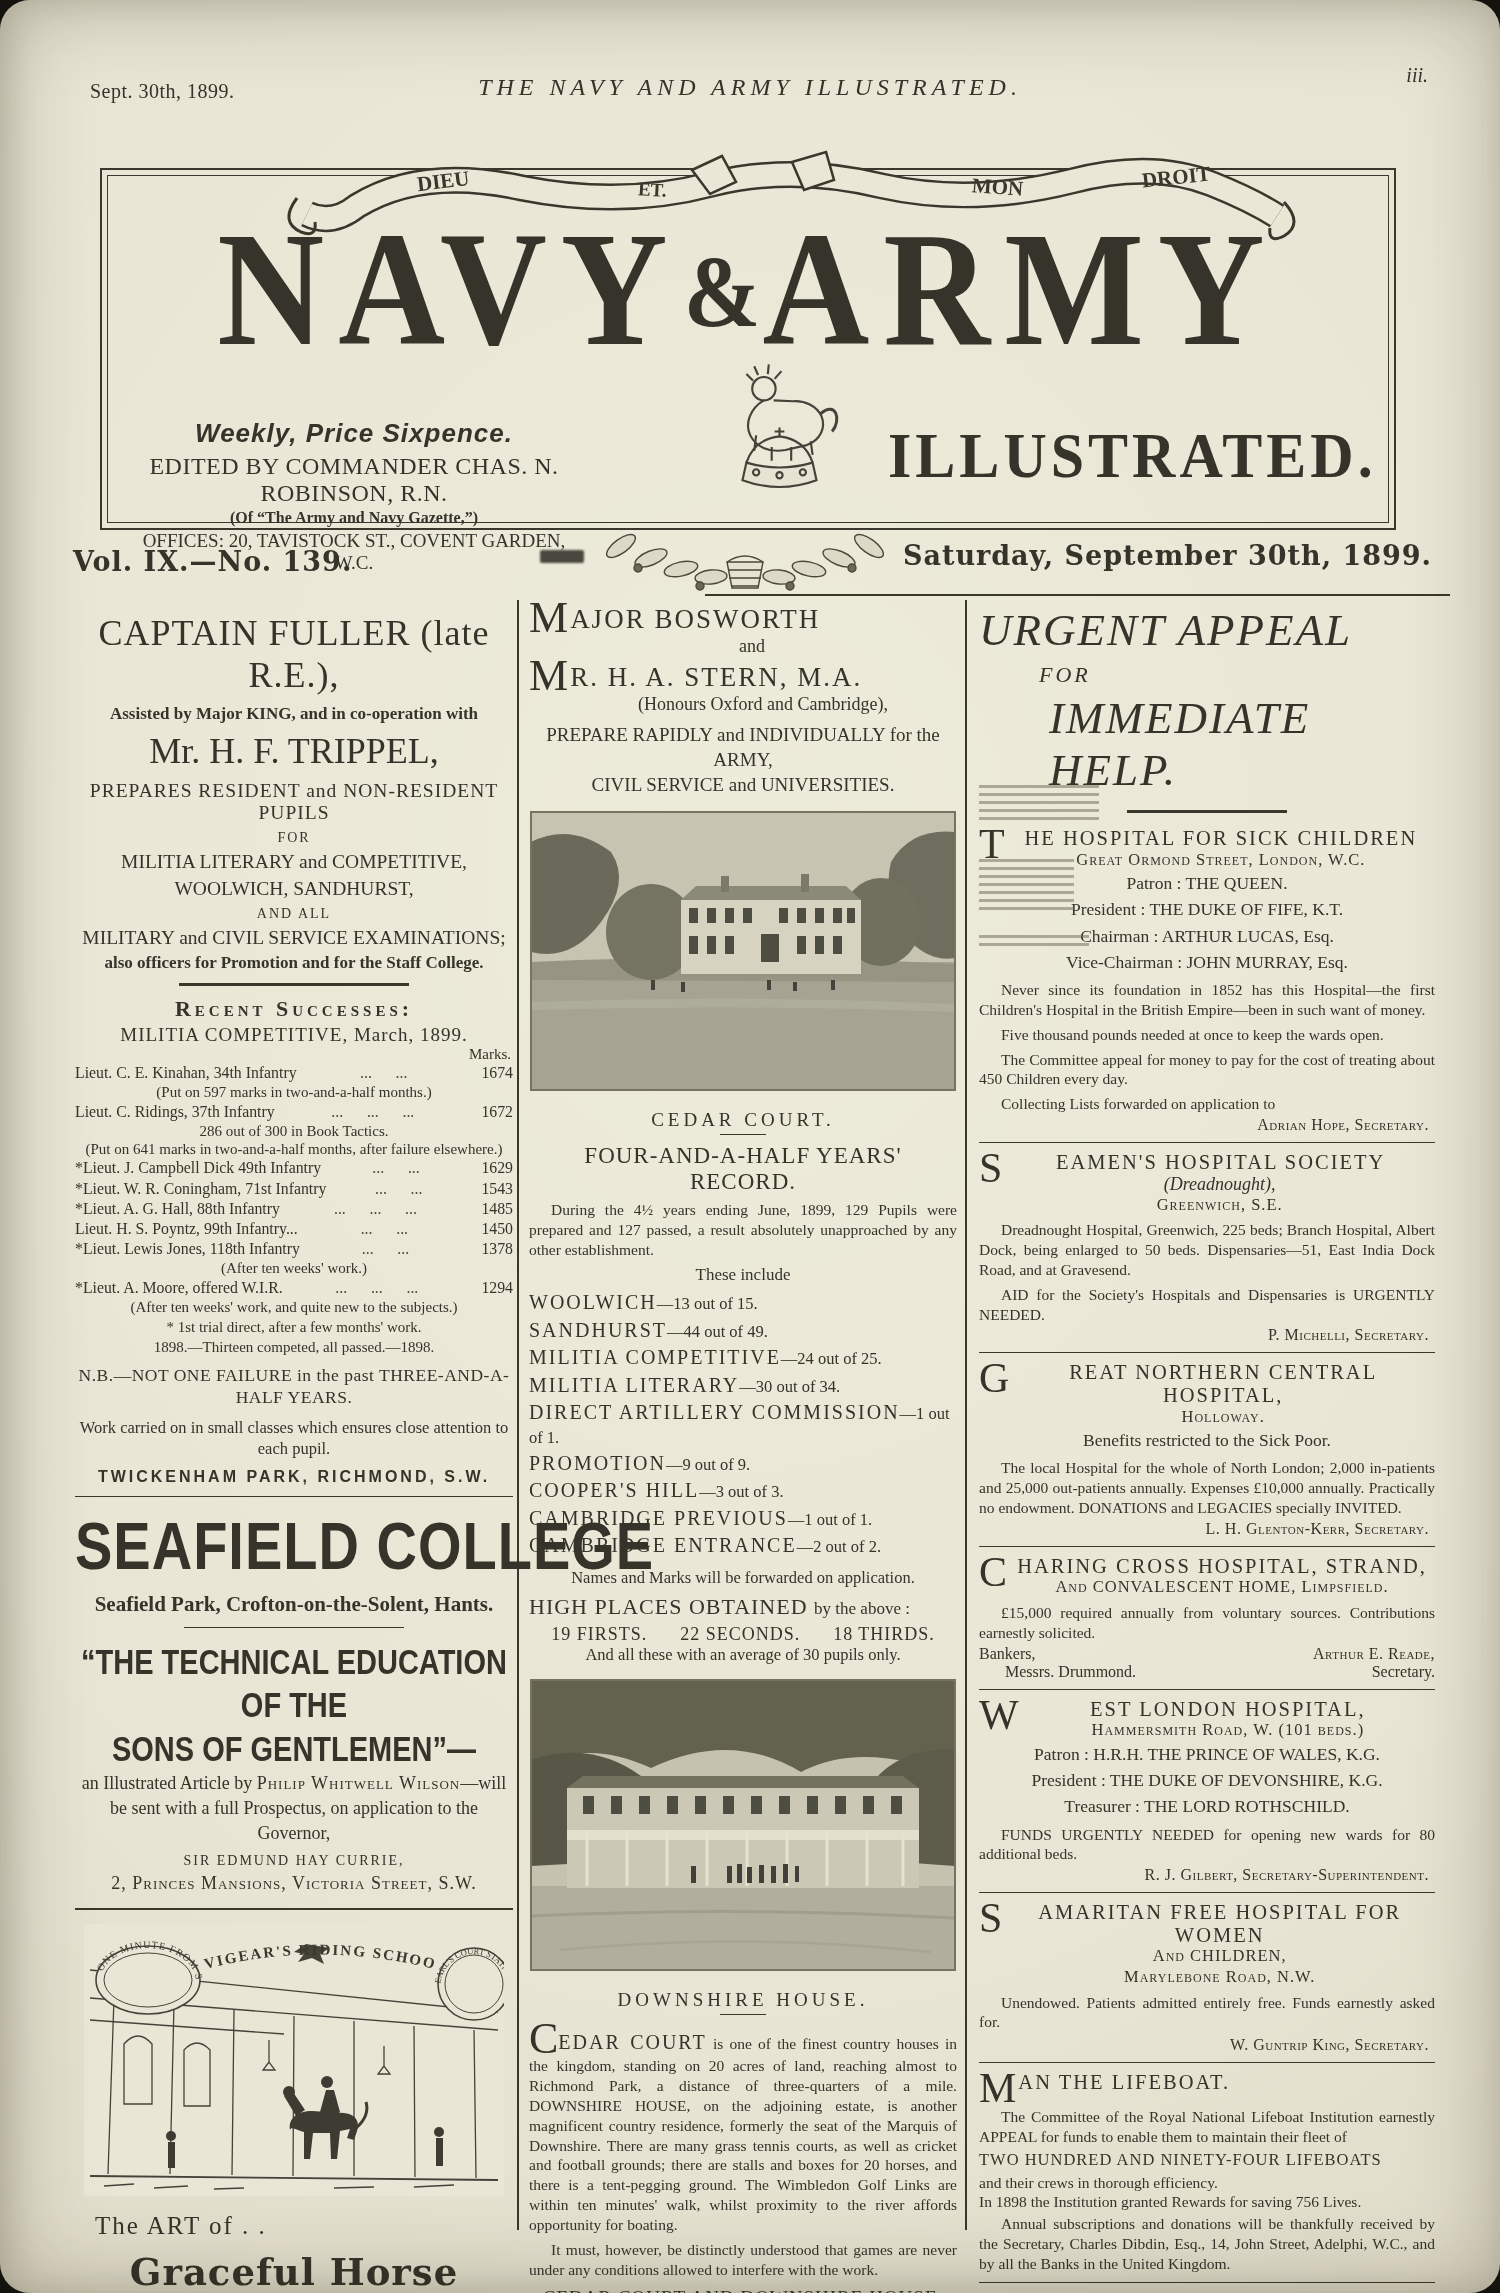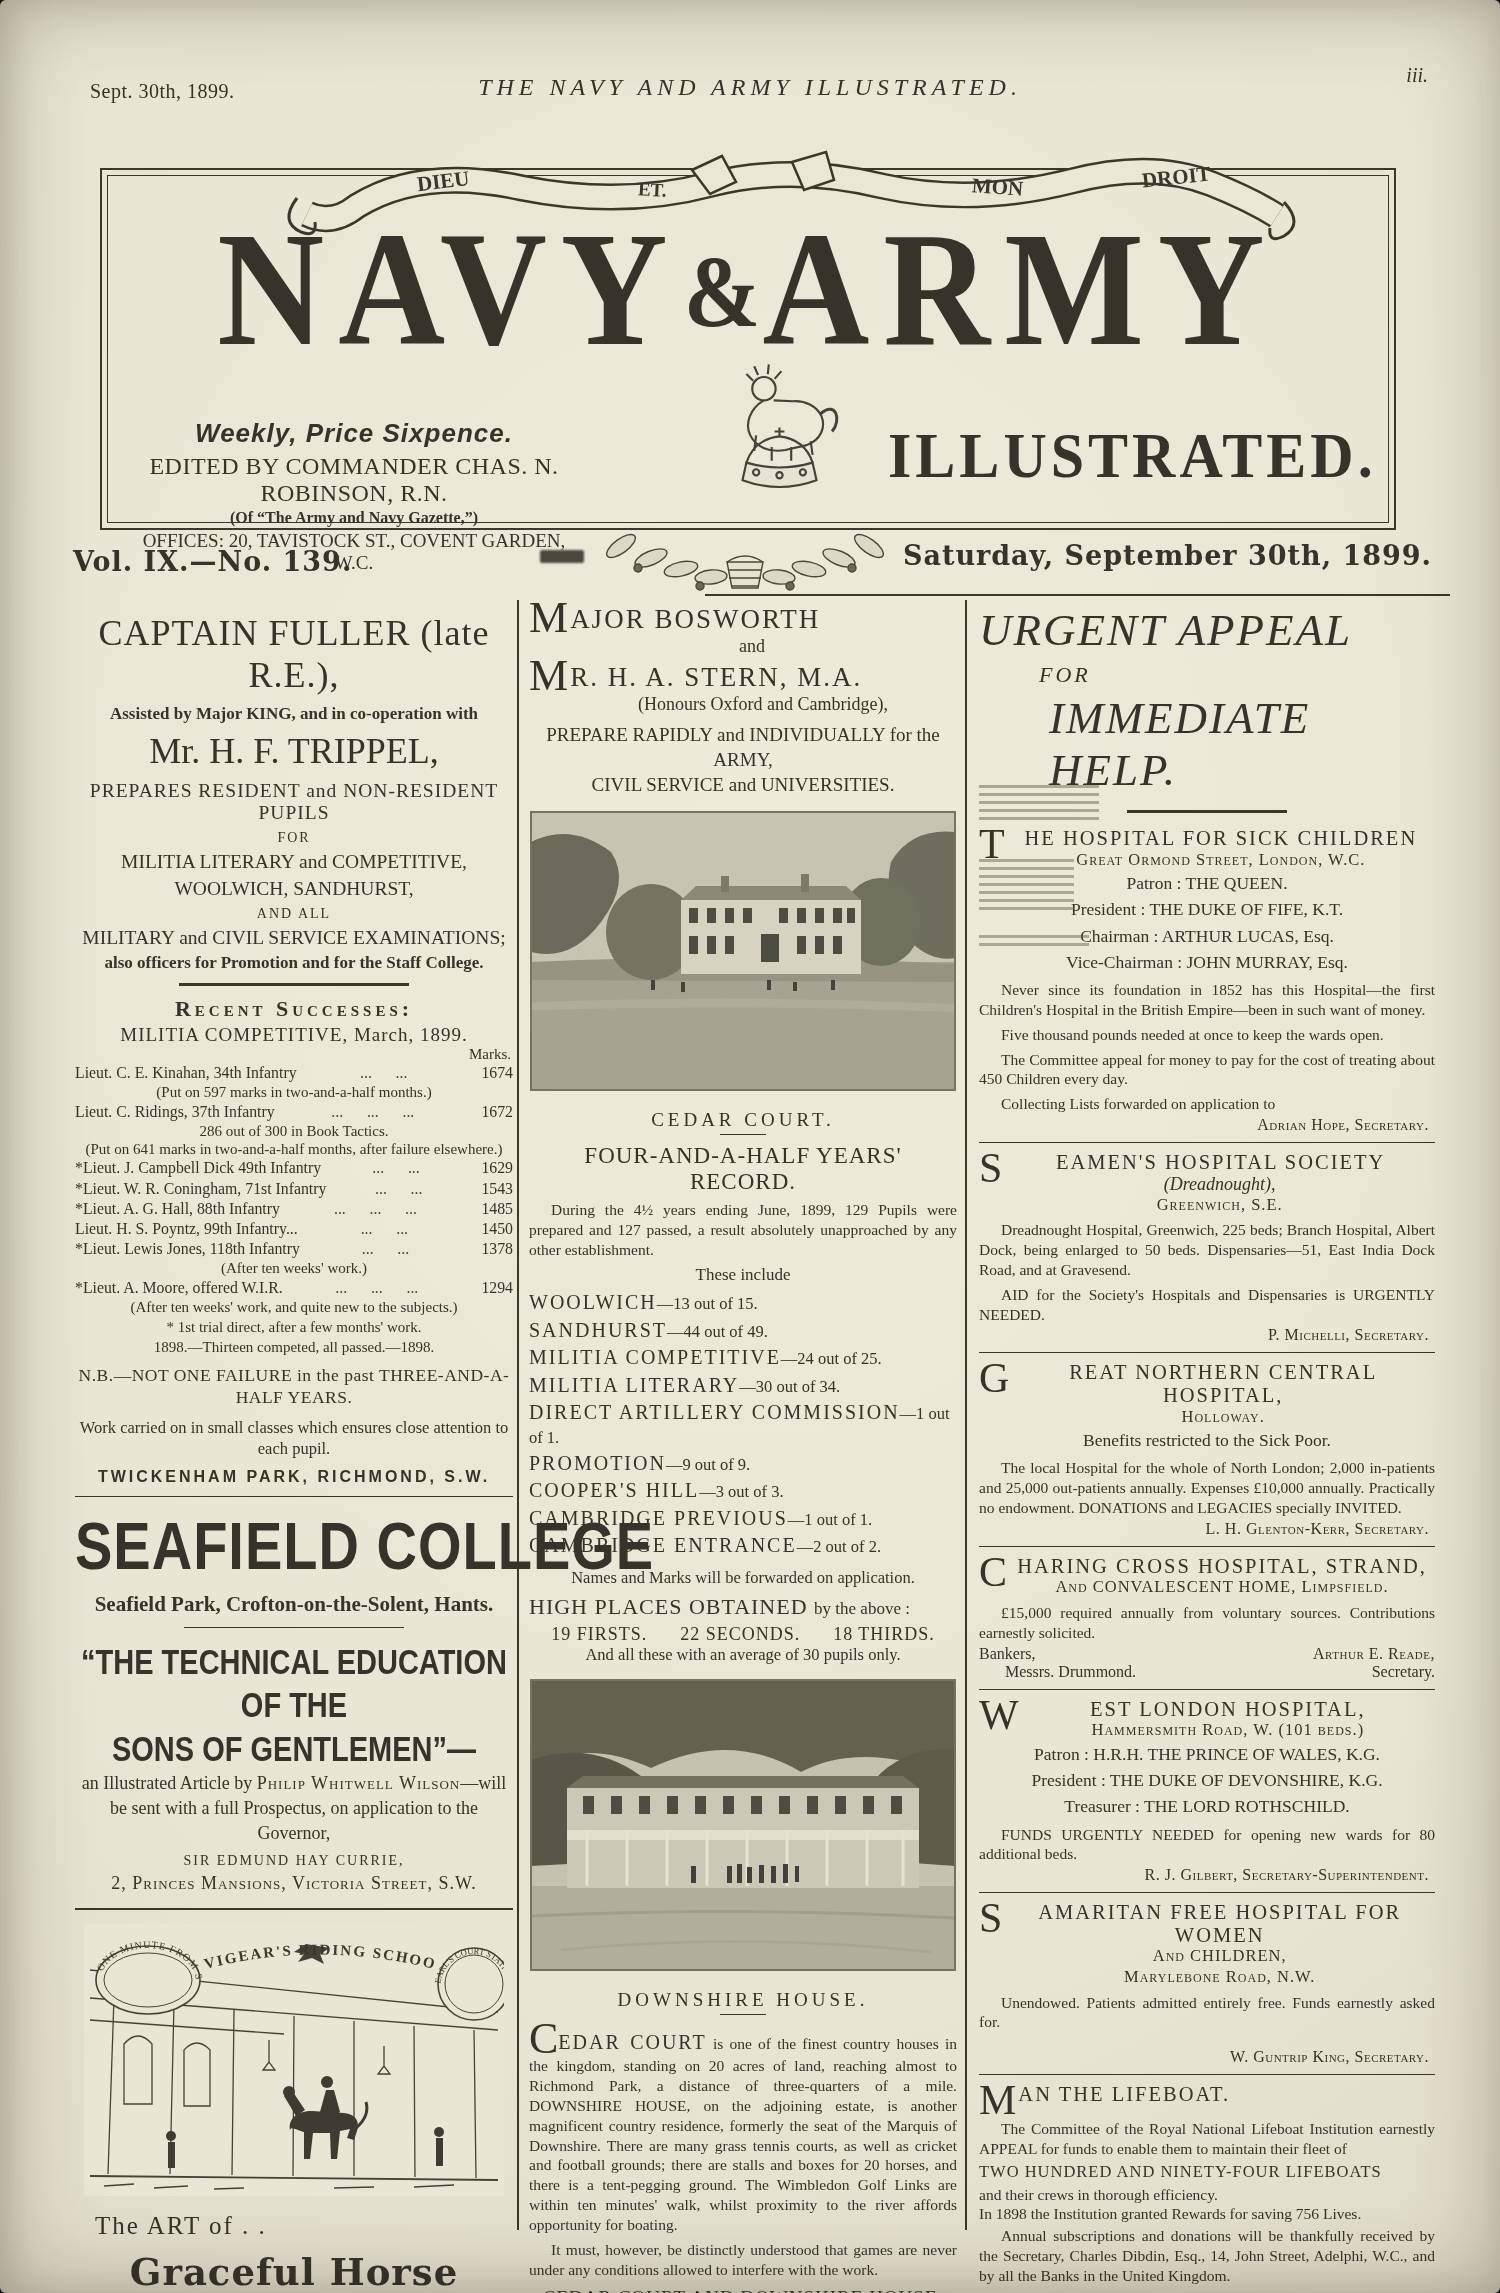--- a/index.html
+++ b/index.html
@@ -1,19 +1,19 @@
 <!DOCTYPE html>
 <html><head>
 <meta charset="utf-8">
 <style>
   html,body{margin:0;padding:0;background:#14130e;}
   .page{position:relative;width:1500px;height:2293px;margin:0 auto;color:#35332a;
     font-family:"Liberation Serif",serif;
     background:radial-gradient(115% 90% at 50% 38%, #edebda 0%, #e8e5d4 55%, #e0dcc9 82%, #cfcab6 100%);
-    border-radius:6px;overflow:hidden;}
+    border-radius:30px;overflow:hidden;}
   .page::after{content:"";position:absolute;inset:0;pointer-events:none;
     box-shadow:inset 0 0 90px rgba(45,38,20,.30), inset 8px 0 30px rgba(45,38,20,.12);}
   .abs{position:absolute;}
   .c{text-align:center;}
   p{margin:0;}
   .j{text-align:justify;text-indent:22px;margin:5px 0;font-size:15.5px;line-height:1.28;}
   
   .rh-date{top:80px;left:90px;font-size:20px;letter-spacing:.5px;}
   .rh-title{top:74px;left:0;width:100%;text-align:center;font-style:italic;font-size:24px;letter-spacing:5px;}
   .rh-folio{top:64px;right:72px;font-size:20px;font-style:italic;}
@@ -506,21 +506,21 @@
     <div class="officer">President : THE DUKE OF DEVONSHIRE, K.G.</div>
     <div class="officer">Treasurer : THE LORD ROTHSCHILD.</div>
     <p class="j" style="margin-bottom:0">FUNDS URGENTLY NEEDED for opening new wards for 80 additional beds.</p>
     <div class="secline secname">R. J. Gilbert, Secretary-Superintendent.</div>
     <hr class="srule">
 
     <div class="shead">
       <span class="dc3">S</span>
       <span class="shead-body"><span class="shead-t">AMARITAN FREE HOSPITAL FOR WOMEN</span><br><span class="ssub">And CHILDREN,</span><br><span class="ssub">Marylebone Road, N.W.</span></span>
     </div>
-    <p class="j" style="margin-bottom:16px">Unendowed. Patients admitted entirely free. Funds earnestly asked for.</p>
+    <p class="j" style="margin-bottom:4px">Unendowed. Patients admitted entirely free. Funds earnestly asked for.</p>
     <div class="secline secname">W. Guntrip King, Secretary.</div>
     <hr class="srule">
 
     <div class="shead">
       <span class="dc3">M</span>
       <span class="shead-body" style="text-align:left"><span class="shead-t">AN  THE  LIFEBOAT.</span></span>
     </div>
     <p class="j" style="margin:0">The Committee of the Royal National Lifeboat Institution earnestly APPEAL for funds to enable them to maintain their fleet of</p>
     <div class="boats">TWO HUNDRED AND NINETY-FOUR LIFEBOATS</div>
     <p class="j" style="margin:0;text-indent:0">and their crews in thorough efficiency.</p>

